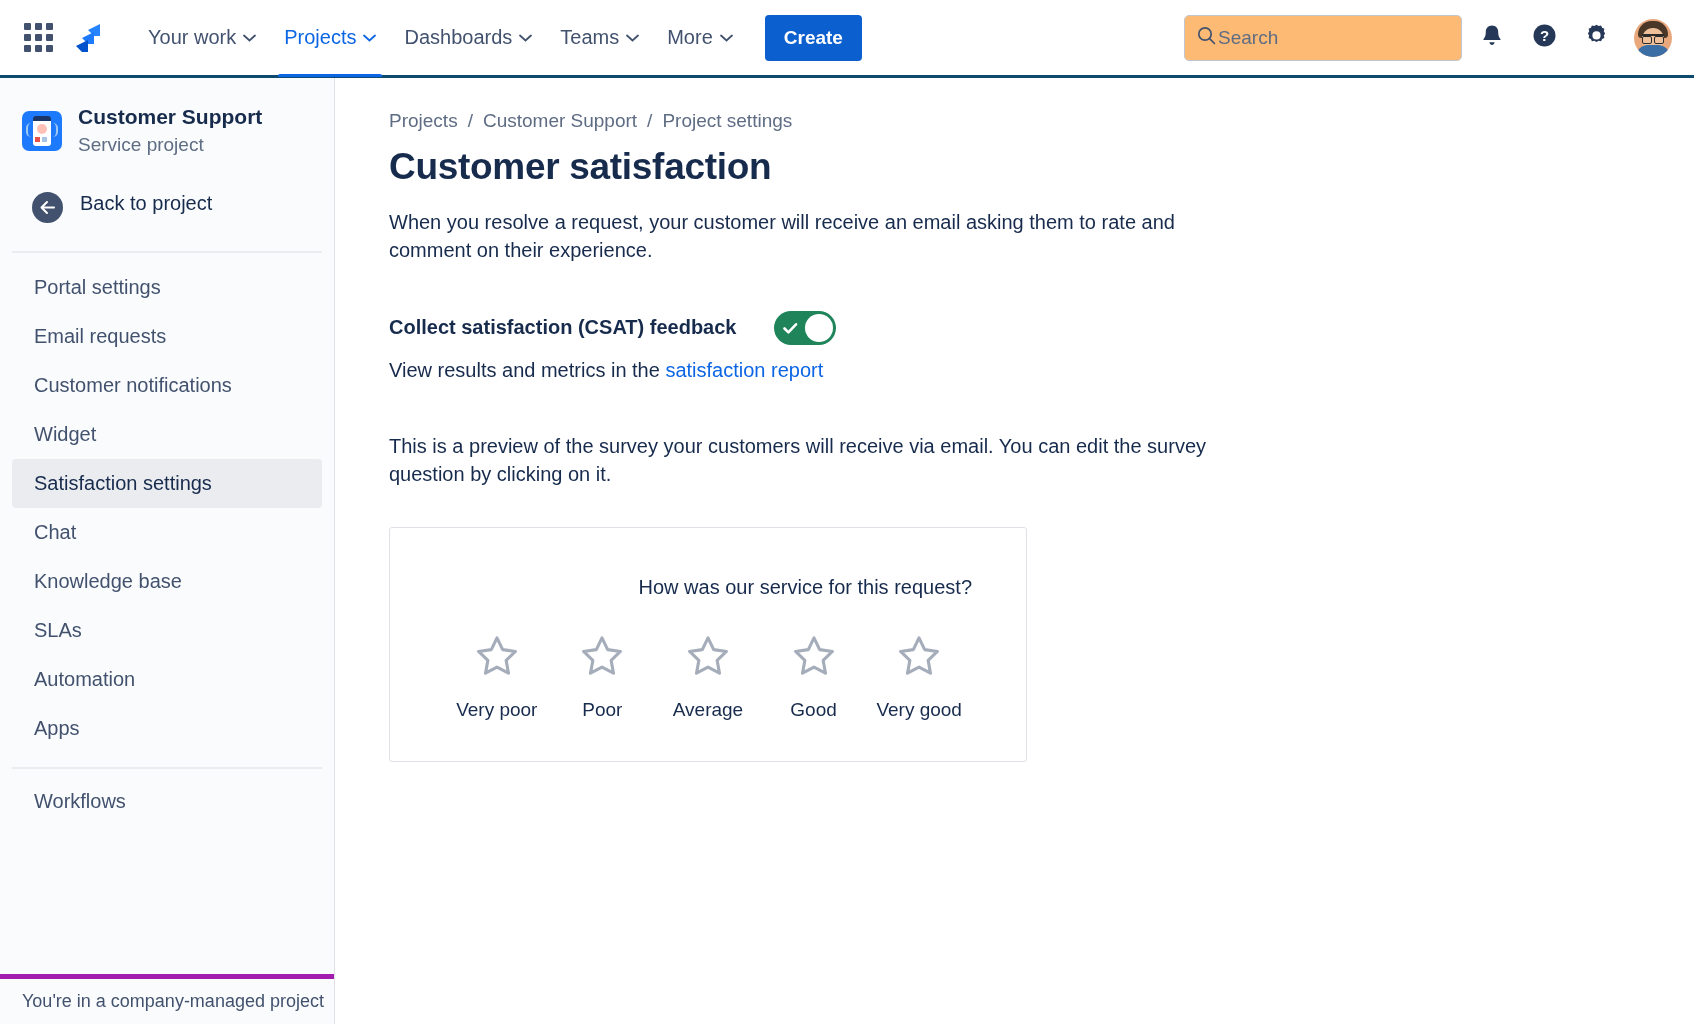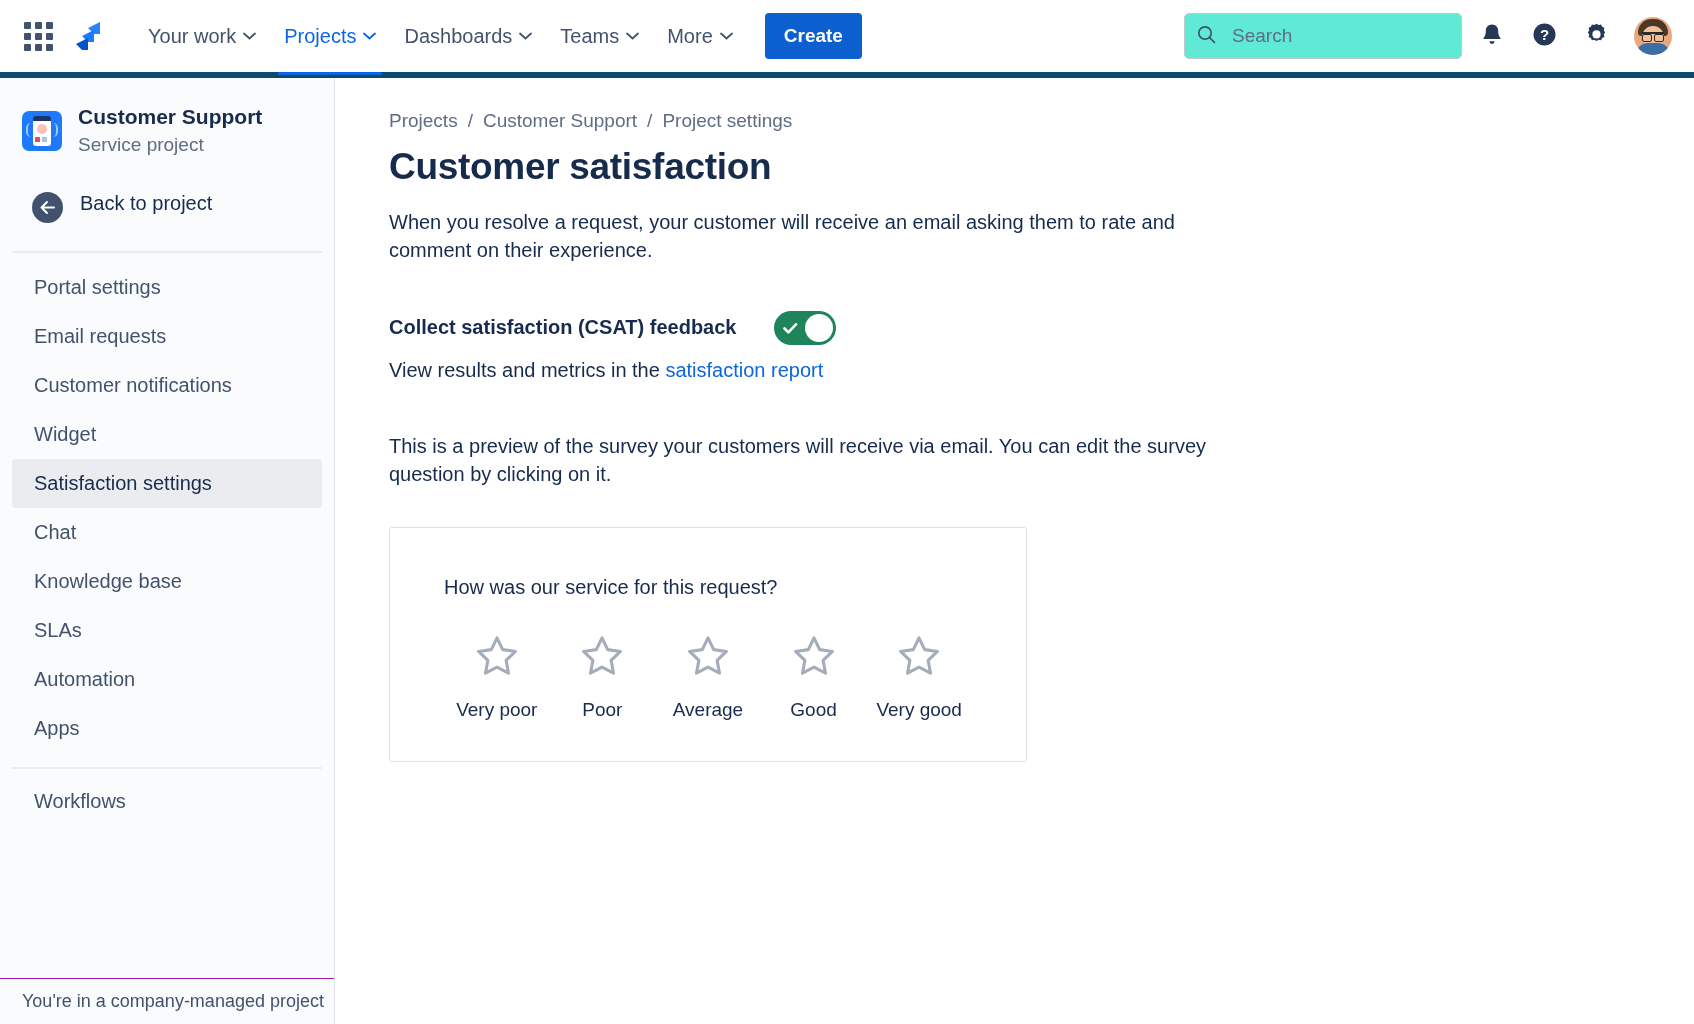--- a/index.html
+++ b/index.html
@@ -9,21 +9,21 @@
     background: #ffffff;
     color: #172B4D;
     overflow: hidden;
   }
 
   
   .topnav {
     height: 78px;
     display: flex;
     align-items: center;
-    border-bottom: 6px solid #0c4a6e;
+    border-bottom: 3px solid #0c4a6e;
     padding: 0 22px 0 16px;
     background: #fff;
     position: relative;
   }
   .appswitcher {
     width: 44px; height: 44px;
     display: flex; align-items: center; justify-content: center;
     border-radius: 4px; cursor: pointer;
   }
   .grid-dots { display: grid; grid-template-columns: repeat(3, 7px); grid-gap: 4px; }
@@ -64,22 +64,22 @@
     cursor: pointer;
   }
 
   .nav-right { margin-left: auto; display: flex; align-items: center; gap: 8px; }
   .searchbox {
     width: 278px; height: 46px;
     border: 1px solid #C1C7D0;
     border-radius: 5px;
     display: flex; align-items: center;
     padding: 0 12px;
-    gap: 16px;
-    background: #5eead4;
+    gap: 2px;
+    background: #fdba74;
   }
   .searchbox input {
     border: none; outline: none;
     font-size: 19px;
     font-family: "Liberation Sans", sans-serif;
     color: #42526E;
     background: transparent;
     width: 100%;
   }
   .searchbox input::placeholder { color: #5E6C84; }
@@ -172,21 +172,21 @@
     margin: 0 12px;
     border-radius: 4px;
     cursor: pointer;
     white-space: nowrap;
   }
   .sb-item.selected { background: #EBECF0; color: #172B4D; }
 
   .sb-footer-divider { height: 2px; background: #EBECF0; margin: 14px 12px 8px 12px; }
 
   .sb-bottom {
-    border-top: 1px solid #a21caf;
+    border-top: 5px solid #a21caf;
     background: #FAFBFC;
     padding: 12px 22px;
     font-size: 18px;
     color: #42526E;
     flex-shrink: 0;
     white-space: nowrap;
   }
 
   
   .main {
@@ -237,20 +237,21 @@
 
   .section-title { font-size: 20px; font-weight: bold; color: #172B4D; margin-bottom: 8px; }
   .section-desc { font-size: 20px; color: #172B4D; line-height: 1.42; max-width: 845px; margin-bottom: 38px; }
 
   .survey-card {
     width: 638px;
     border: 1px solid #DFE1E6;
     border-radius: 3px;
     background: #fff;
     padding: 48px 54px 40px 54px;
+    text-align: right;
   }
   .survey-q { font-size: 20px; color: #172B4D; margin-bottom: 36px; cursor: pointer; }
   .stars { display: flex; gap: 0; }
   .star-cell {
     display: flex; flex-direction: column; align-items: center;
     gap: 18px;
     width: 109px;
     cursor: pointer;
   }
   .star-label { font-size: 19px; color: #172B4D; white-space: nowrap; }

